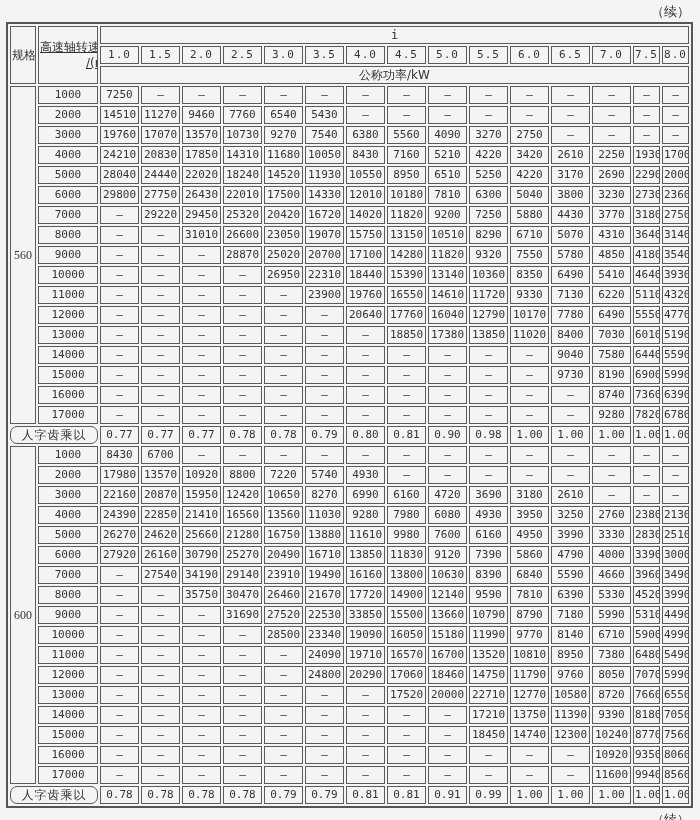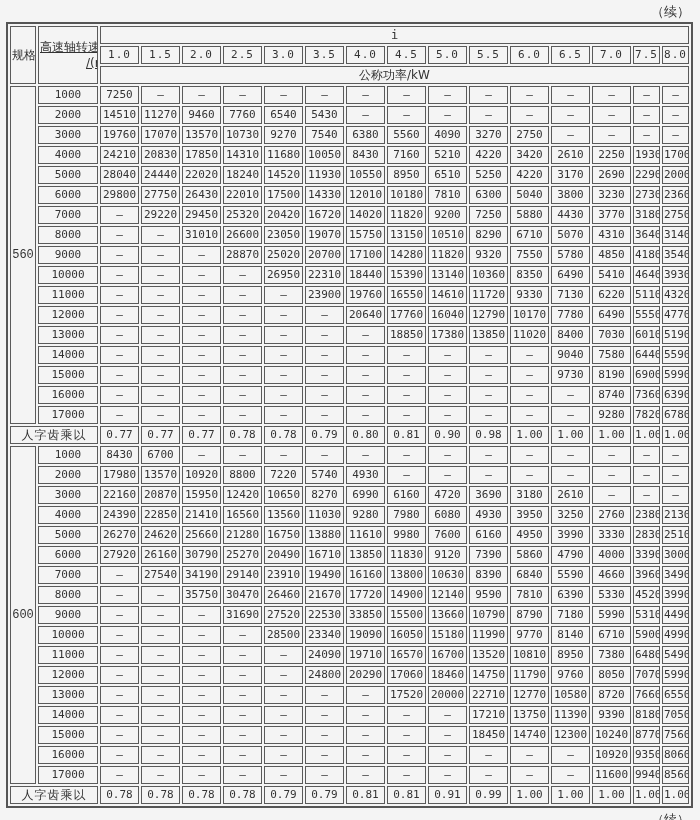--- a/index.html
+++ b/index.html
@@ -62,22 +62,22 @@
   th.speed-head {
     text-align: left;
     white-space: normal;
     padding: 0 3px;
     line-height: 16px;
     text-decoration: underline;
   }
   th.i-head { height: 12px; line-height: 12px; font-family: "DejaVu Sans Mono", monospace; }
   th.ratio { height: 17px; line-height: 17px; letter-spacing: 1px; margin-top: 27px; }
   th.power-head { height: 14px; line-height: 14px; }
-  td.spec { word-break: break-all; white-space: normal; font-family: Liberation Mono, monospace; font-size: 11px; }
-  td.mult-label { letter-spacing: 1px; }
+  td.spec { word-break: break-all; white-space: normal; font-family: Liberation Serif, serif; font-size: 11px; }
+  td.mult-label { letter-spacing: 1px; border-radius: 7px; }
 </style>
 </head>
 <body>
 
 <div class="page">
 
   <div class="cont-line">（续）</div>
 
   <table class="data">
     <colgroup>

